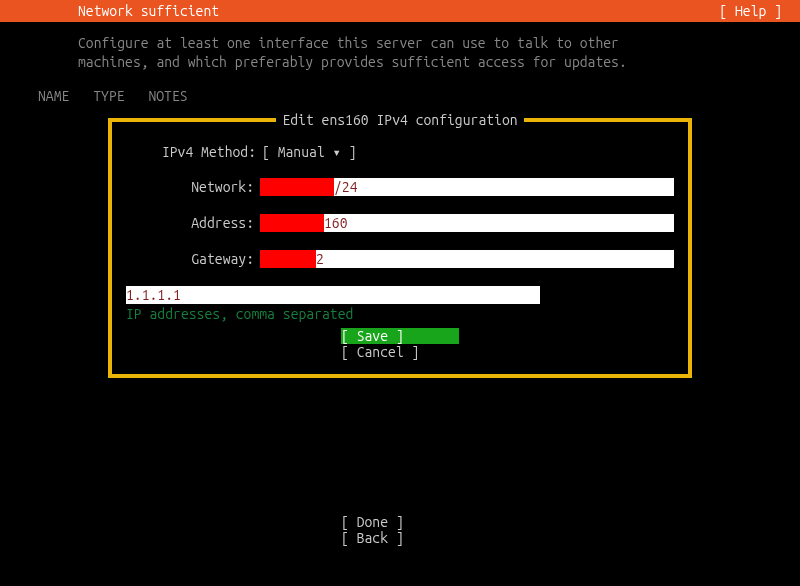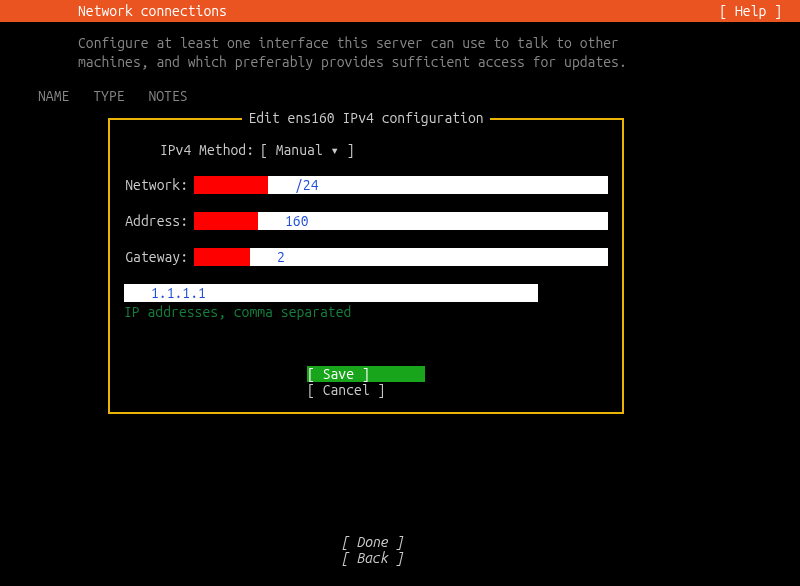--- a/index.html
+++ b/index.html
@@ -30,22 +30,22 @@
   .columns {
     padding: 16px 0 0 38px;
     color: #888;
     letter-spacing: 0;
   }
   .columns span { margin-right: 16px; }
   .dialog {
     position: absolute;
     left: 108px;
     top: 118px;
-    width: 516px;
-    border: 2px solid #eab308;
+    width: 584px;
+    border: 4px solid #eab308;
     padding: 0 0 14px 0;
   }
   .dialog-title {
     position: absolute;
     top: -10px;
     left: 0;
     width: 100%;
     text-align: center;
     color: #ccc;
   }
@@ -80,63 +80,60 @@
     align-items: center;
     background: #fff;
     color: #000;
   }
   .redact {
     background: #f00;
     height: 100%;
   }
   .inp-text {
     padding-left: 0;
-    color: #1d4ed8;
-    margin-left: 27px;
+    color: #7f1d1d;
   }
   .hint {
     color: #15803d;
     margin-top: 2px;
   }
   .btns {
     text-align: center;
     margin-top: 6px;
   }
   .btn {
     display: inline-block;
     width: 118px;
     text-align: left;
     color: #ccc;
   }
   .btn.save {
     background: #19a51b;
     color: #fff;
-    margin-top: 40px;
   }
   .footer-btns {
     position: absolute;
     left: 0;
     width: 100%;
-    bottom: 20px;
+    bottom: 40px;
     text-align: center;
     color: #888;
-    font-style: italic;
   }
   .footer-btns .btn {
     display: block;
     margin: 0 auto;
     width: 118px;
     text-align: left;
   }
 </style>
 </head>
 <body>
 
 <div class="topbar">
-  <span>Network connections</span>
+  <span>Network sufficient</span>
   <span>[ Help ]</span>
 </div>
 
 <div class="desc">Configure at least one interface this server can use to talk to other machines, and which preferably provides sufficient access for updates.</div>
 
 <div class="columns">
   <span>NAME</span>
   <span>TYPE</span>
   <span>NOTES</span>
 </div>

